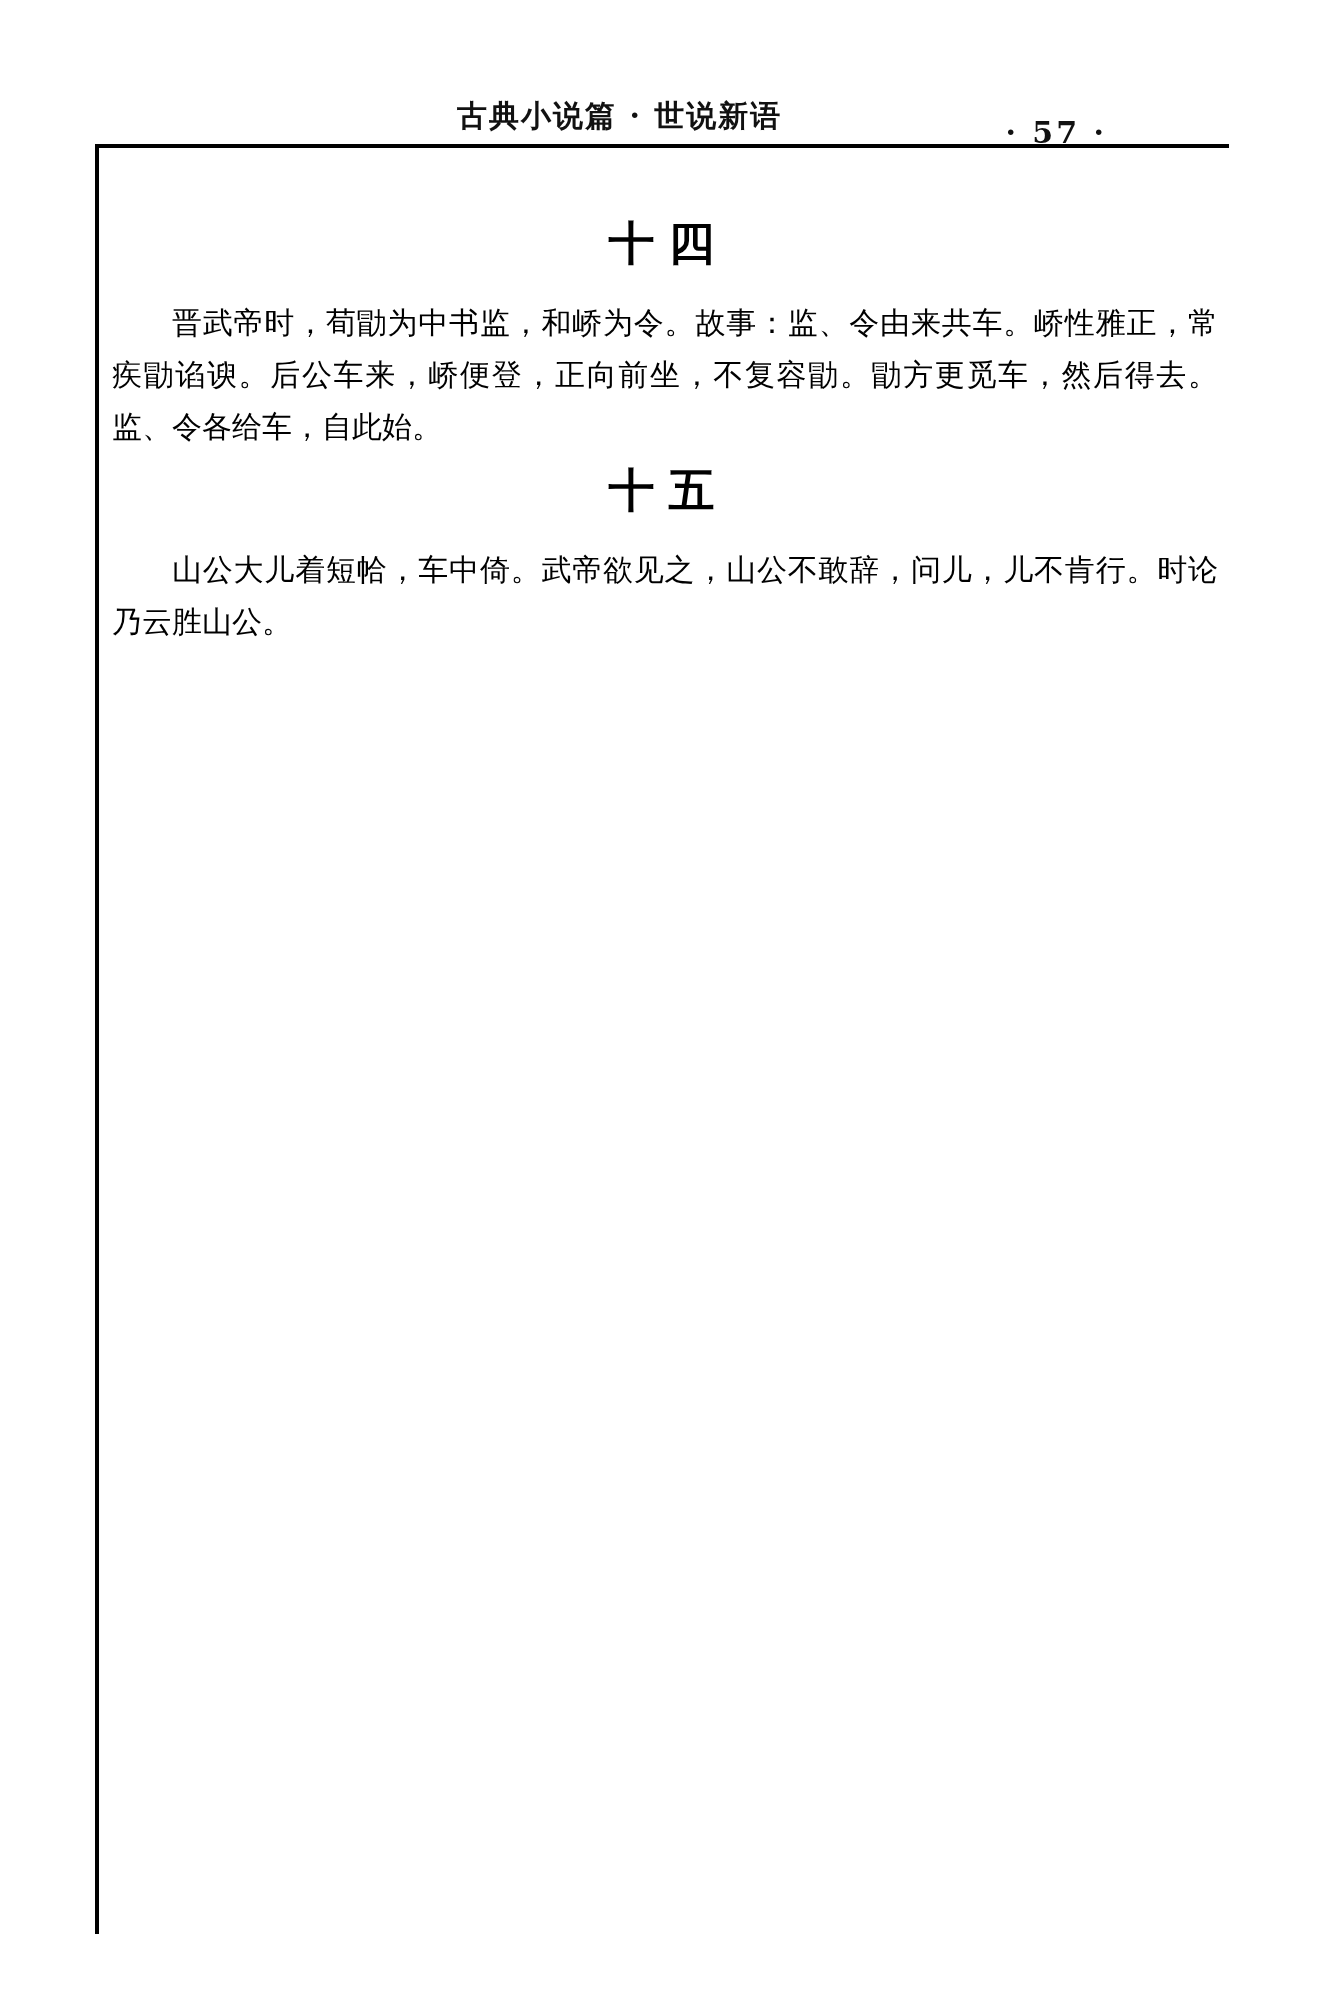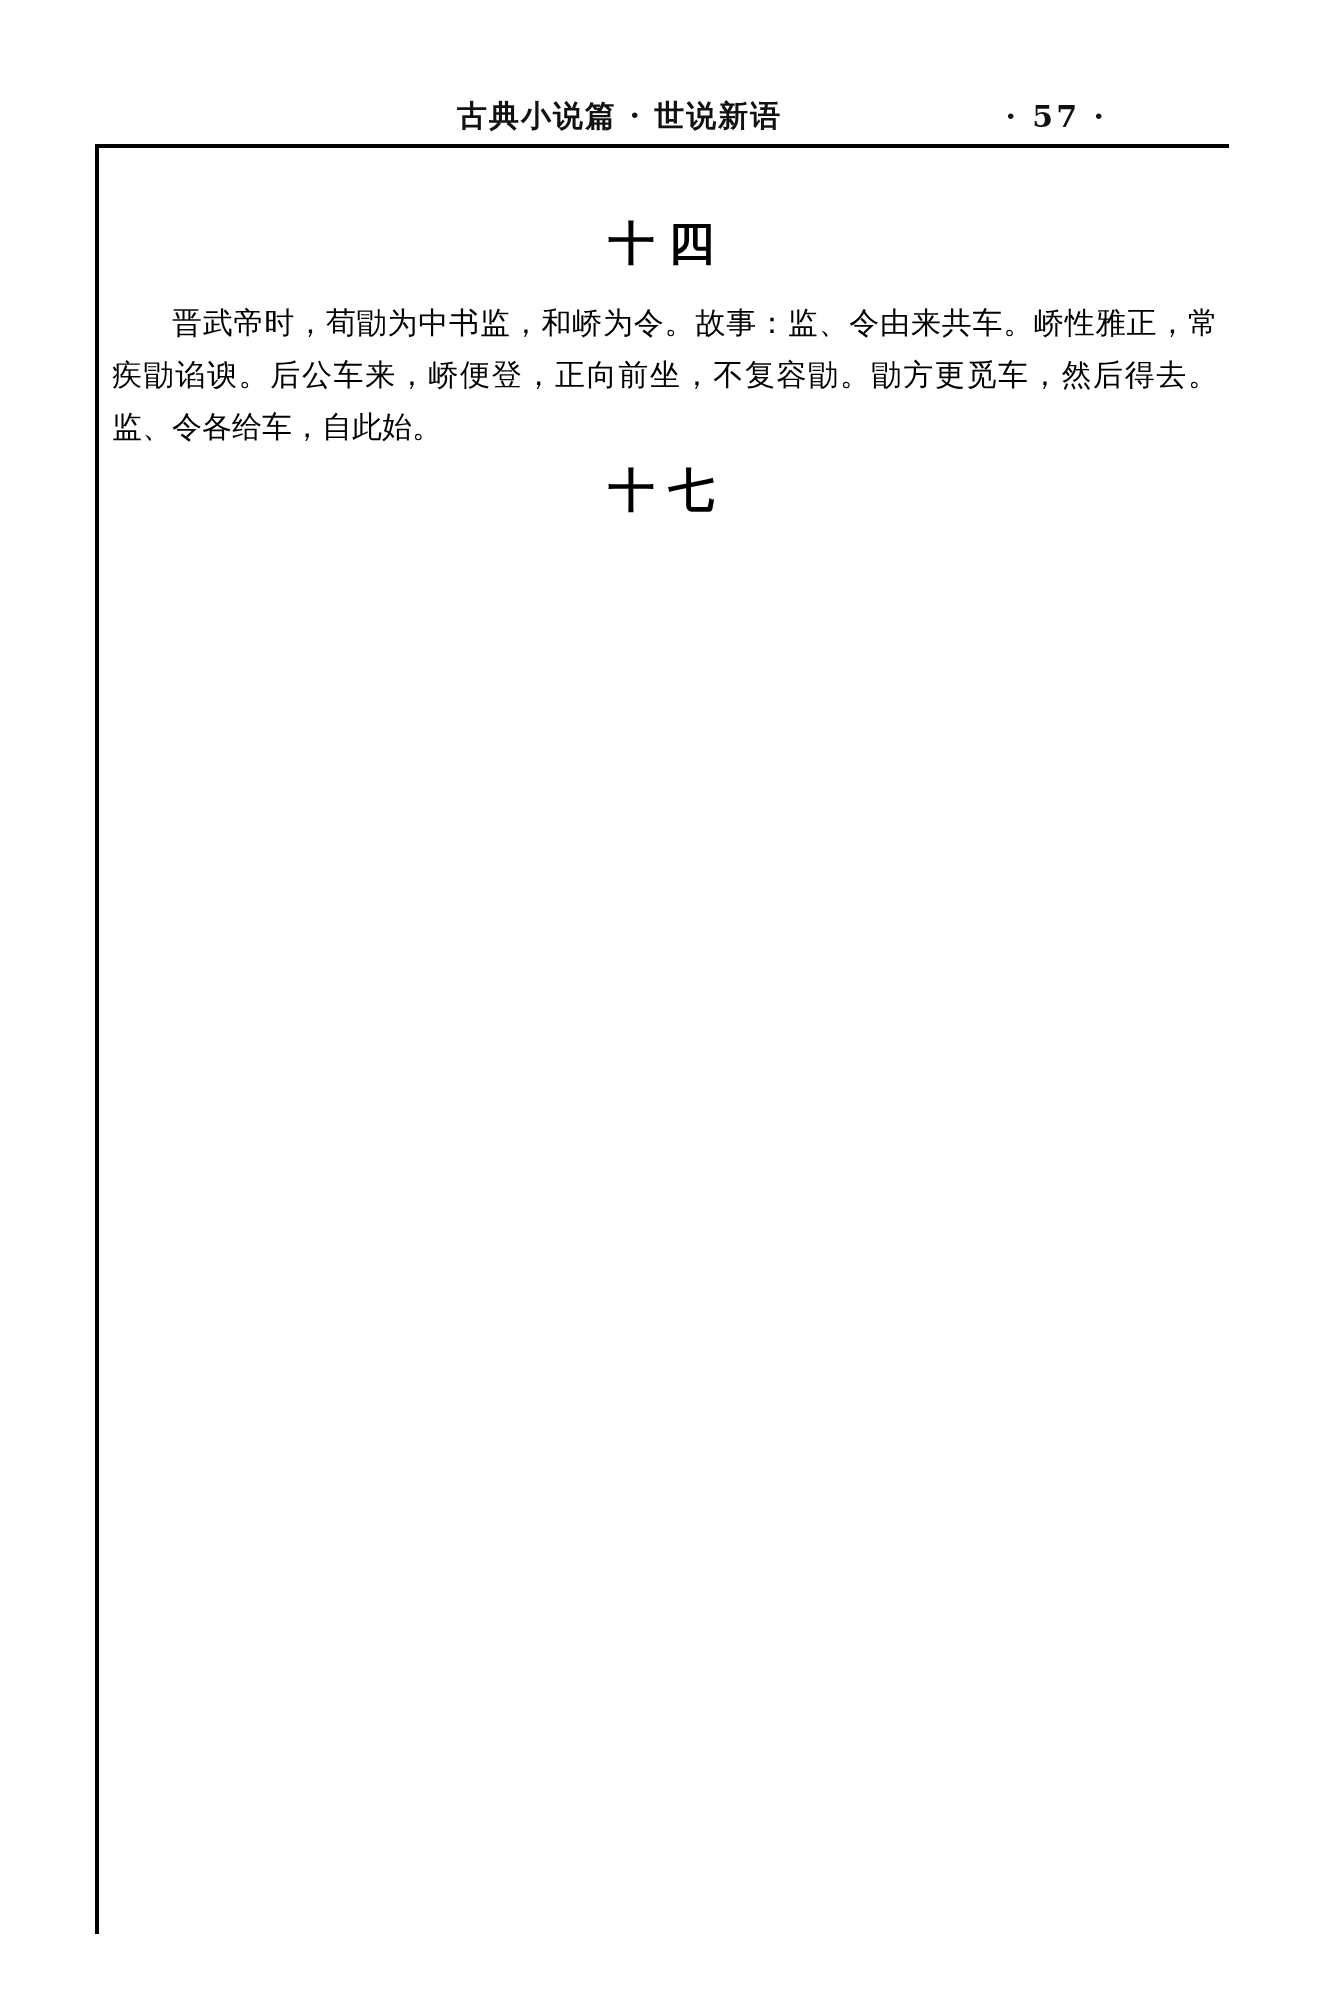--- a/index.html
+++ b/index.html
@@ -37,21 +37,21 @@
     font-family: "DejaVu Serif", "Liberation Serif", serif;
     font-weight: bold;
     font-size: 30px;
     letter-spacing: 2px;
     color: #111;
     white-space: nowrap;
   }
   .header-page {
     position: absolute;
     right: 122px;
-    top: 3px;
+    top: 19px;
     font-family: "DejaVu Serif", "Liberation Serif", serif;
     font-weight: bold;
     font-size: 30px;
     letter-spacing: 3px;
     color: #111;
     white-space: nowrap;
   }
   .header-rule {
     position: absolute;
     left: 0;
@@ -114,20 +114,23 @@
 
   <div class="left-rule"></div>
 
   <div class="content">
 
     <div class="sec-block">
       <h2 class="sec-num first">十四</h2>
       <p class="para">晋武帝时，荀勖为中书监，和峤为令。故事：监、令由来共车。峤性雅正，常疾勖谄谀。后公车来，峤便登，正向前坐，不复容勖。勖方更觅车，然后得去。监、令各给车，自此始。</p>
     </div>
 
+    <div class="sec-block">
+      <h2 class="sec-num">十五</h2>
+      <p class="para">山公大儿着短帢，车中倚。武帝欲见之，山公不敢辞，问儿，儿不肯行。时论乃云胜山公。</p>
+    </div>
 
 
     <div class="sec-block">
-      <h2 class="sec-num">十七</h2>
     </div>
 
   </div>
 </div>
 
 </body></html>

